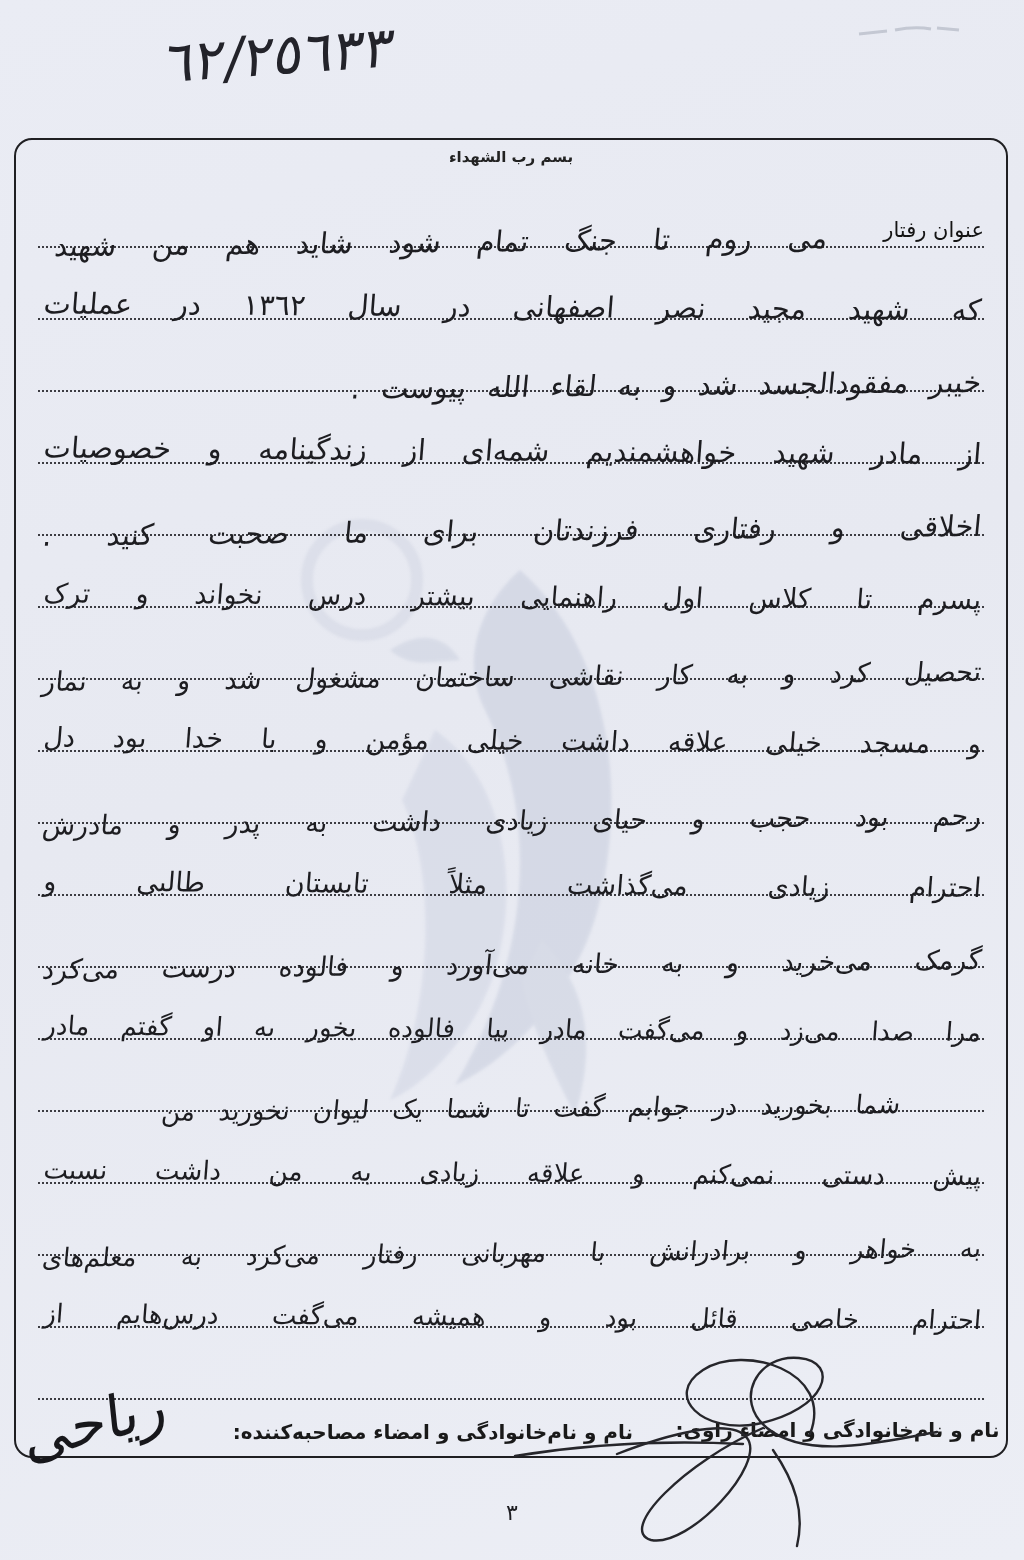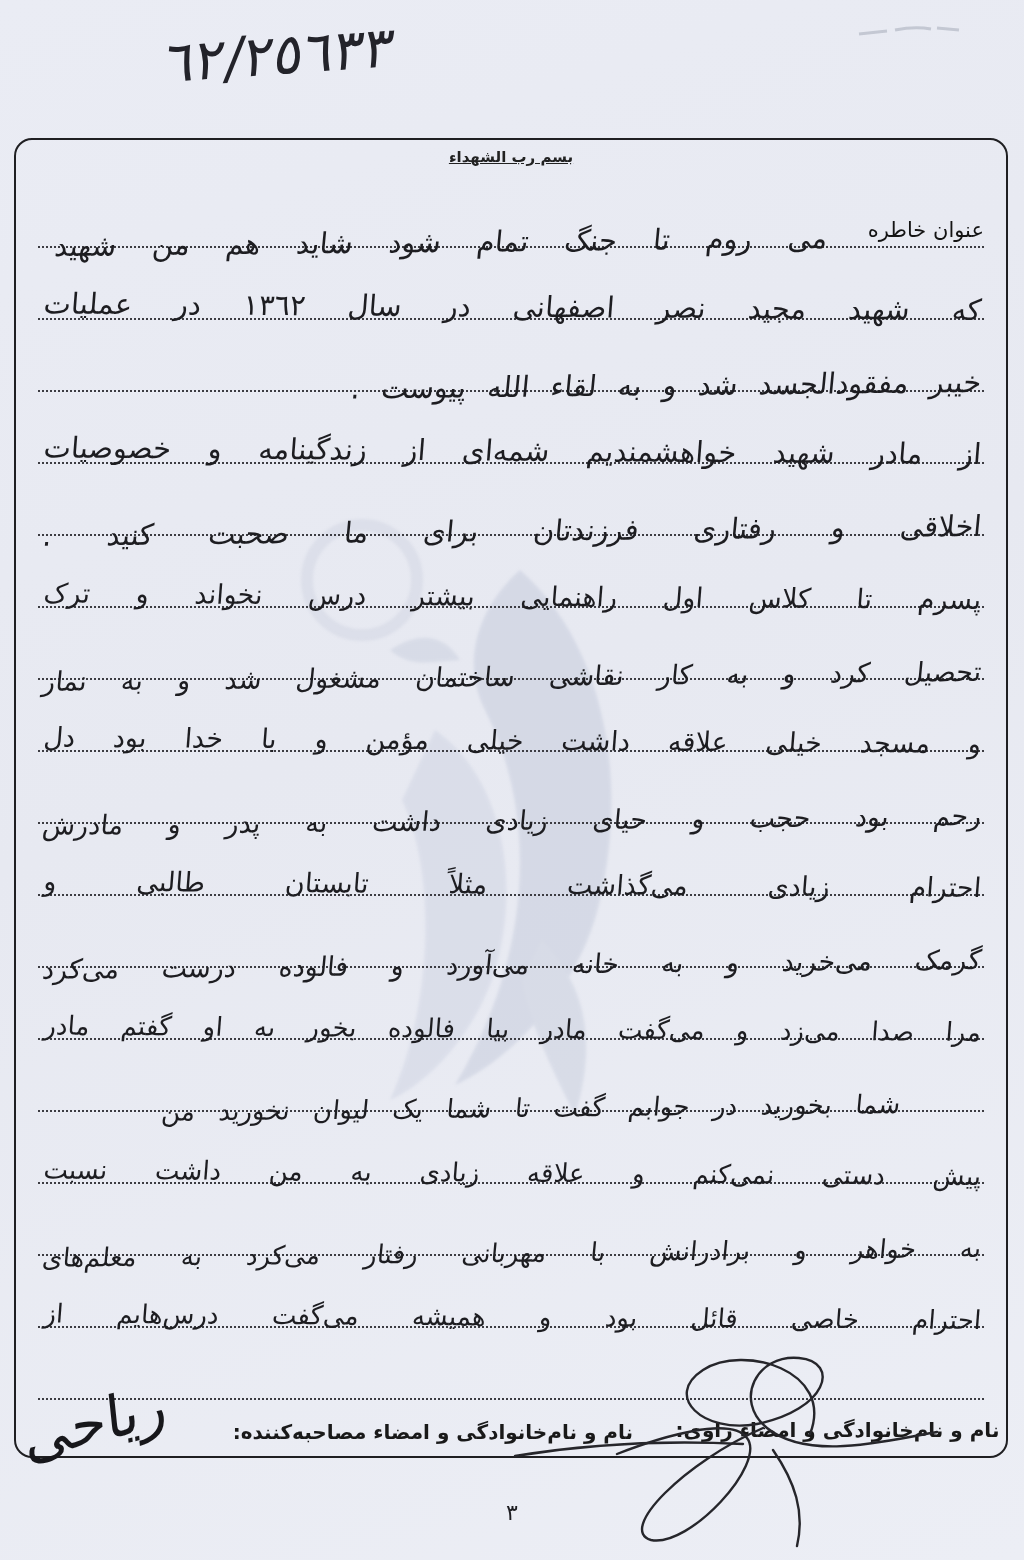--- a/index.html
+++ b/index.html
@@ -24,21 +24,21 @@
   
   .form-box{
     position:absolute;top:138px;left:14px;
     width:994px;height:1320px;
     border:2.5px solid #1f1f22;
     border-radius:18px;
     box-sizing:border-box;
   }
   .bismillah{
     position:absolute;top:8px;left:0;right:0;
-    text-align:center;font-size:15px;font-weight:600;color:#222;text-decoration:underline;
+    text-align:center;font-size:15px;font-weight:600;color:#222;
   }
   
   .rows{position:absolute;top:36px;left:22px;right:22px;direction:rtl;}
   .row{position:relative;height:70px;border-bottom:2px dotted #3c3c42;}
   .hand{
     position:absolute;bottom:-9px;left:4px;right:4px;
     font-size:27px;color:#1d1d21;
     text-align:justify;text-align-last:justify;
     white-space:nowrap;
     transform:skewX(-6deg) rotate(-0.6deg);
@@ -91,21 +91,21 @@
     <path d="M120,250 C150,230 175,235 190,260 C160,262 140,268 120,250 Z" fill="#c9cfde"></path>
   </svg>
 
   <div class="form-box">
 
     <div class="bismillah">بسم رب الشهداء</div>
 
     <div class="rows">
 
       <div class="row title-row">
-        <span class="title-label">عنوان خاطره</span>
+        <span class="title-label">عنوان رفتار</span>
         <span class="hand">می روم تا جنگ تمام شود شاید هم من شهید</span>
       </div>
 
       <div class="row">
         <span class="hand">که شهید مجید نصر اصفهانی در سال ١٣٦٢ در عملیات</span>
       </div>
       <div class="row">
         <span class="hand w66">خیبر مفقودالجسد شد و به لقاء الله پیوست .</span>
       </div>
       <div class="row">

